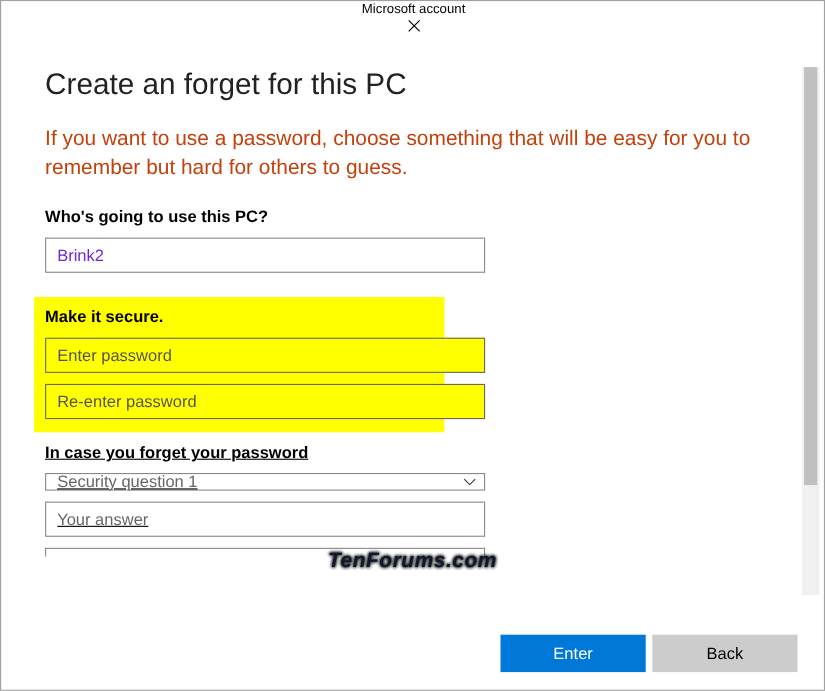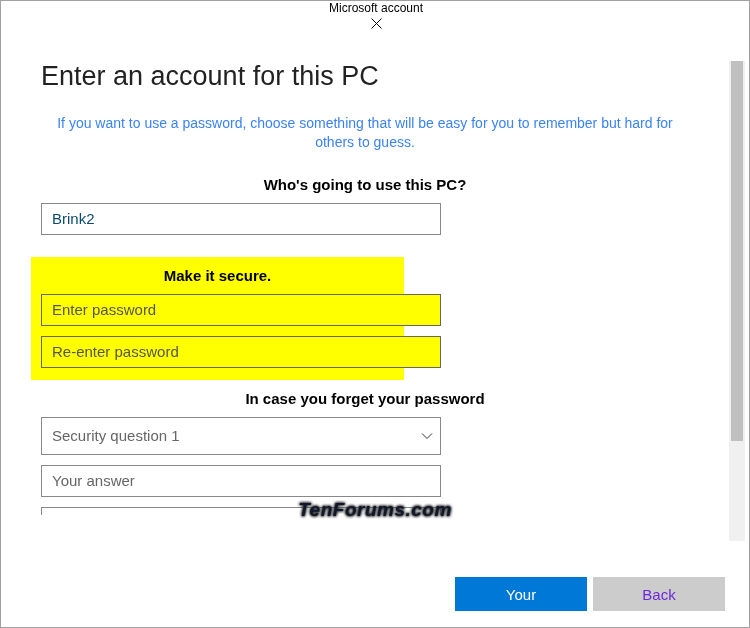--- a/index.html
+++ b/index.html
@@ -66,40 +66,38 @@
     .content {
       padding: 30px 60px 0 40px;
     }
     .heading {
       font-size: 27px;
       font-weight: 400;
       color: #222;
       margin-bottom: 22px;
     }
     .description {
-      font-size: 14px;
-      color: #3b82f6;
+      font-size: 19px;
+      color: #c2410c;
       line-height: 1.35;
       margin-bottom: 24px;
-      text-align: center;
     }
     .section-label {
       font-size: 15px;
       font-weight: 600;
       color: #000;
       margin-bottom: 10px;
-      text-align: center;
     }
     .text-input {
       width: 400px;
       height: 32px;
       border: 1px solid #888;
       padding: 0 10px;
       font-size: 15px;
-      color: #0c4a6e;
+      color: #6d28d9;
       background: #fff;
       outline: none;
       display: block;
     }
     .text-input::placeholder {
       color: #666;
     }
     .highlight-section {
       background: #ffff00;
       padding: 10px 10px 12px 10px;
@@ -121,41 +119,42 @@
     .highlight-section .text-input::placeholder {
       color: #555;
     }
     .select-wrapper {
       position: relative;
       width: 400px;
       margin-bottom: 10px;
     }
     .select-box {
       width: 100%;
-      height: 38px;
+      height: 16px;
       border: 1px solid #888;
       padding: 0 10px;
       font-size: 15px;
       color: #666;
       background: #fff;
       display: flex;
       align-items: center;
       cursor: pointer;
     }
     .chevron {
       position: absolute;
       right: 8px;
       top: 50%;
       transform: translateY(-50%);
     }
     .section-username {
       margin-bottom: 22px;
     }
     .section-forgot {
       margin-top: 0;
+      text-decoration: underline;
     }
     .button-bar {
       position: absolute;
       bottom: 16px;
       right: 24px;
       display: flex;
       gap: 6px;
     }
     .btn {
       width: 132px;
@@ -166,21 +165,21 @@
       display: flex;
       align-items: center;
       justify-content: center;
     }
     .btn-primary {
       background: #0078d7;
       color: #fff;
     }
     .btn-secondary {
       background: #ccc;
-      color: #6d28d9;
+      color: #000000;
     }
     .watermark {
       position: absolute;
       left: 50%;
       top: 468px;
       transform: translateX(-50%);
       font-size: 19px;
       font-weight: 600;
       color: #0f172a;
       text-shadow: 0 0 3px #333, 0 0 3px #333, 0 0 3px #333;
@@ -209,21 +208,21 @@
   </div>
 </div>
 
 <div class="content-wrapper">
 
   <div class="scrollbar">
     <div class="scrollbar-thumb"></div>
   </div>
 
   <div class="content">
-    <h1 class="heading">Enter an account for this PC</h1>
+    <h1 class="heading">Create an forget for this PC</h1>
     <p class="description">If you want to use a password, choose something that will be easy for you to remember but hard for others to guess.</p>
 
     <div class="section-username">
       <div class="section-label">Who's going to use this PC?</div>
       <input type="text" class="text-input" value="Brink2" style="">
     </div>
 
     <div class="highlight-section">
       <div class="section-label">Make it secure.</div>
       <input type="text" class="text-input" placeholder="Enter password" style="">
@@ -241,17 +240,17 @@
         </svg>
       </div>
       <input type="text" class="text-input" placeholder="Your answer" style="">
       <div class="partial-input"></div>
     </div>
   </div>
 
   <div class="watermark">TenForums.com</div>
 
   <div class="button-bar">
-    <button class="btn btn-primary">Your</button>
+    <button class="btn btn-primary">Enter</button>
     <button class="btn btn-secondary">Back</button>
   </div>
 
 </div>
 
 </body></html>

